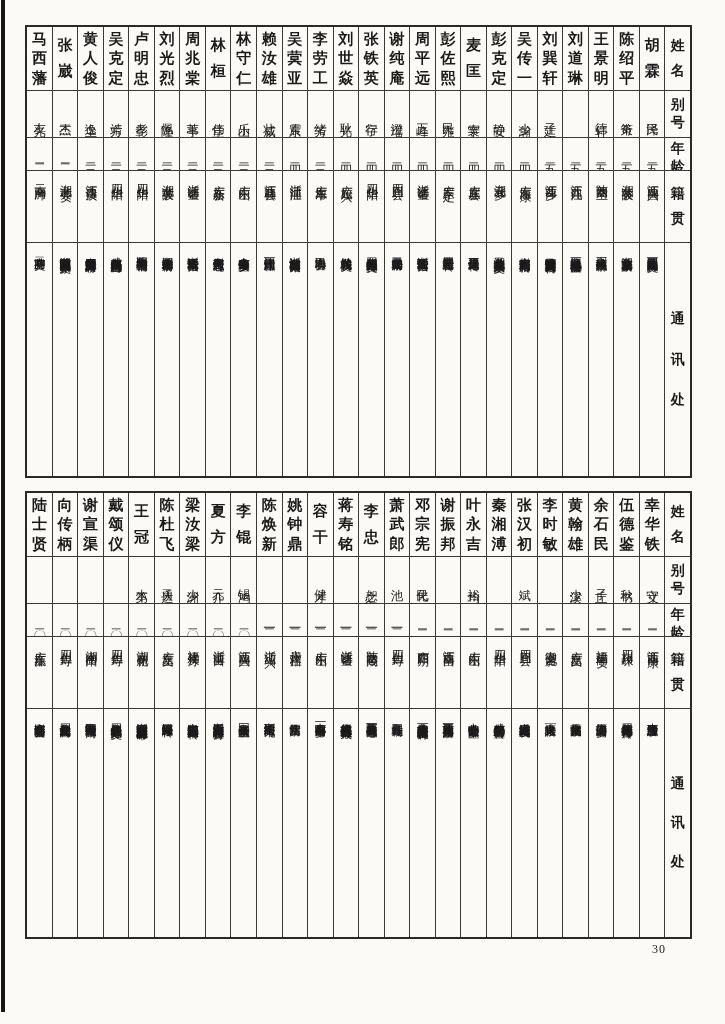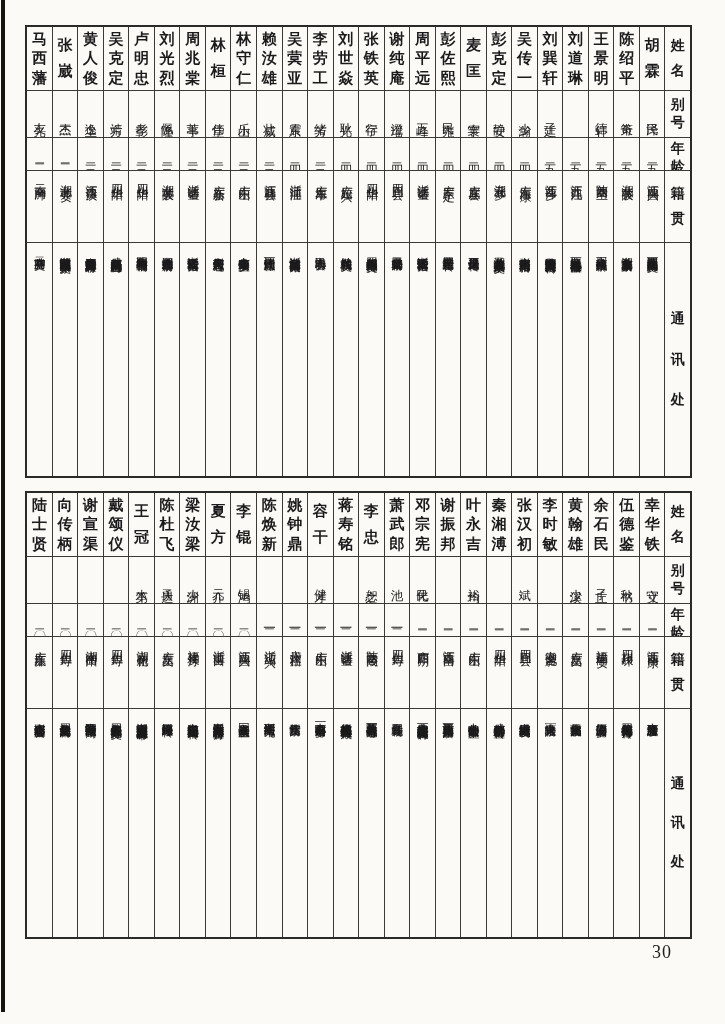--- a/index.html
+++ b/index.html
@@ -38,21 +38,21 @@
   }
   .cell.address .vt { letter-spacing:0.3px; line-height:1.1; }
   .col.hdr .cell { font-weight:bold; font-size:14px; }
   .col.hdr .cell.name   { justify-content:space-evenly; }
   .col.hdr .cell.alias  { justify-content:space-evenly; padding:4px 0; }
   .col.hdr .cell.age    { justify-content:space-evenly; padding:2px 0; }
   .col.hdr .cell.native { justify-content:space-evenly; padding:8px 0; }
   .col.hdr .cell.address{ justify-content:space-evenly; padding:45px 0; }
   .pagenum {
     position:absolute; left:652px; top:942px;
-    font-size:18px; letter-spacing:1px; color:#20201e;
+    font-size:12px; letter-spacing:1px; color:#20201e;
     font-family:"Liberation Serif", serif;
   }
 </style>
 </head>
 <body>
 
 <div class="page">
   <div class="scan-line"></div>
 
   <div class="table t1">

